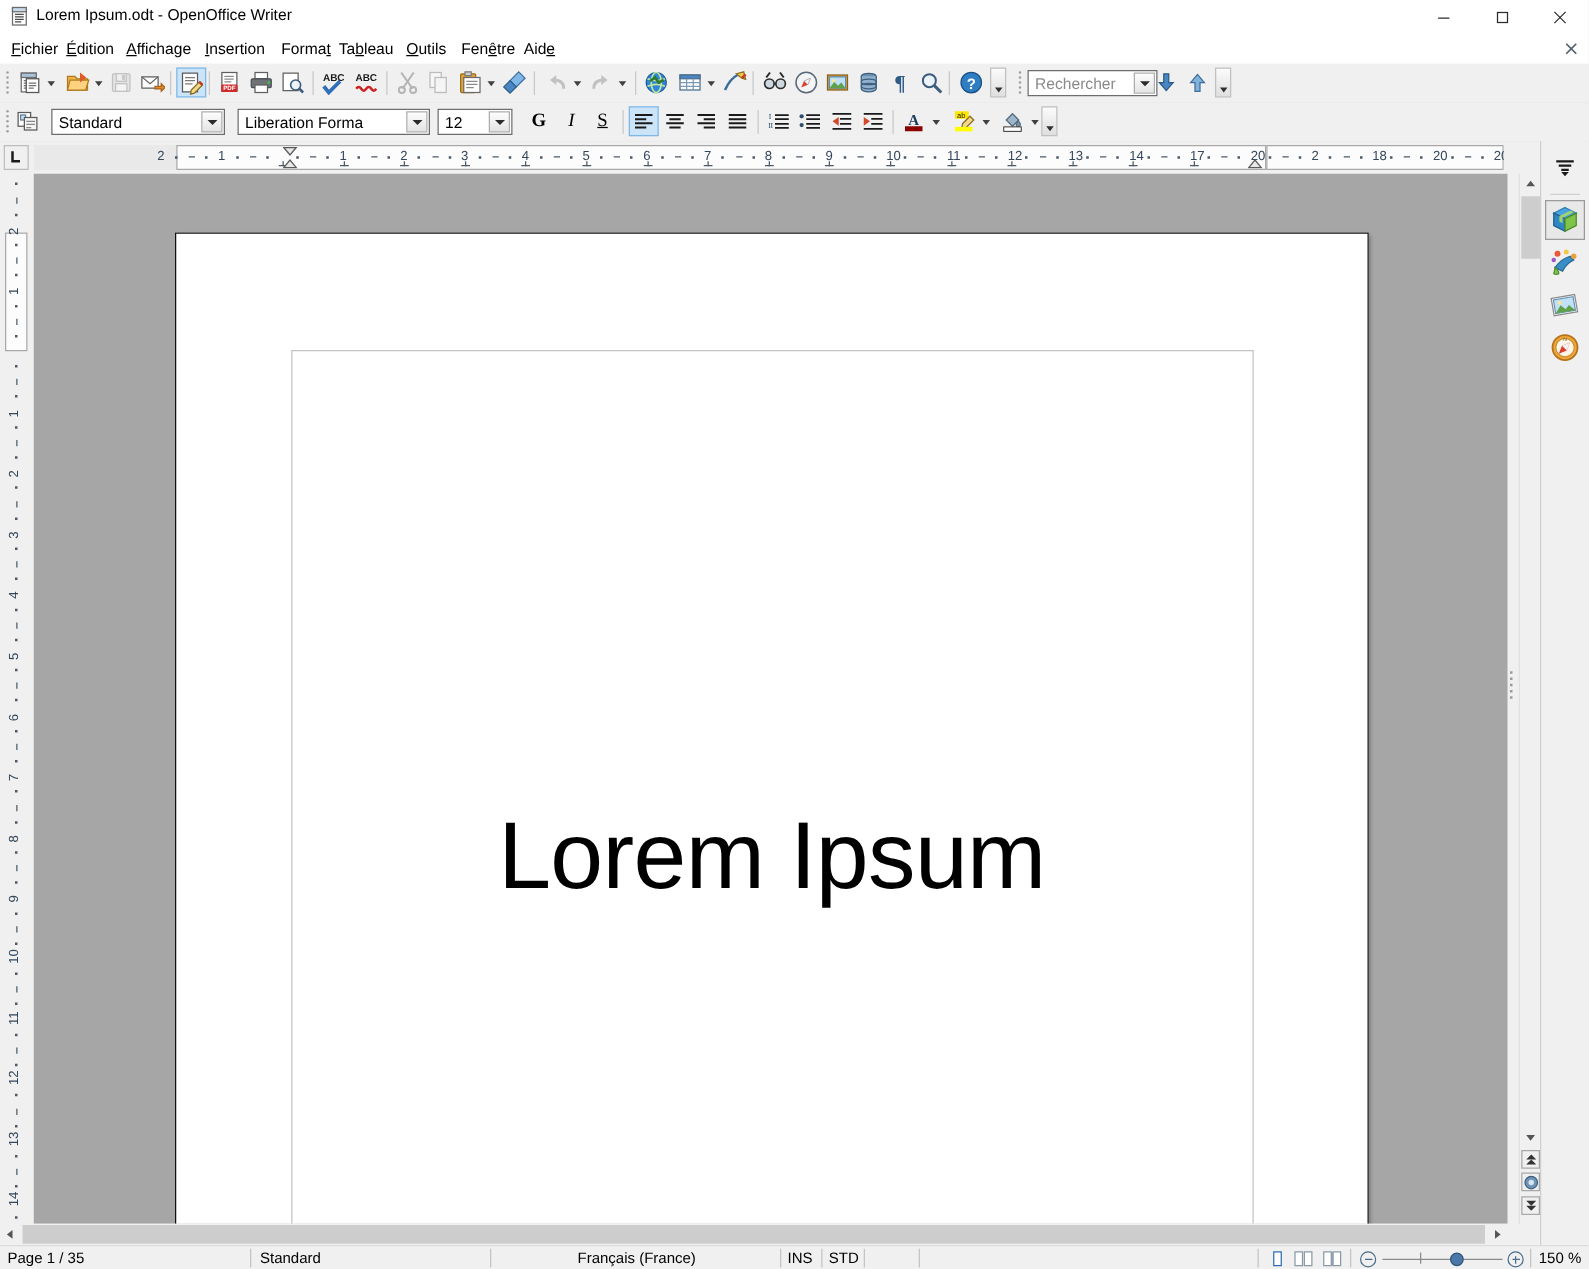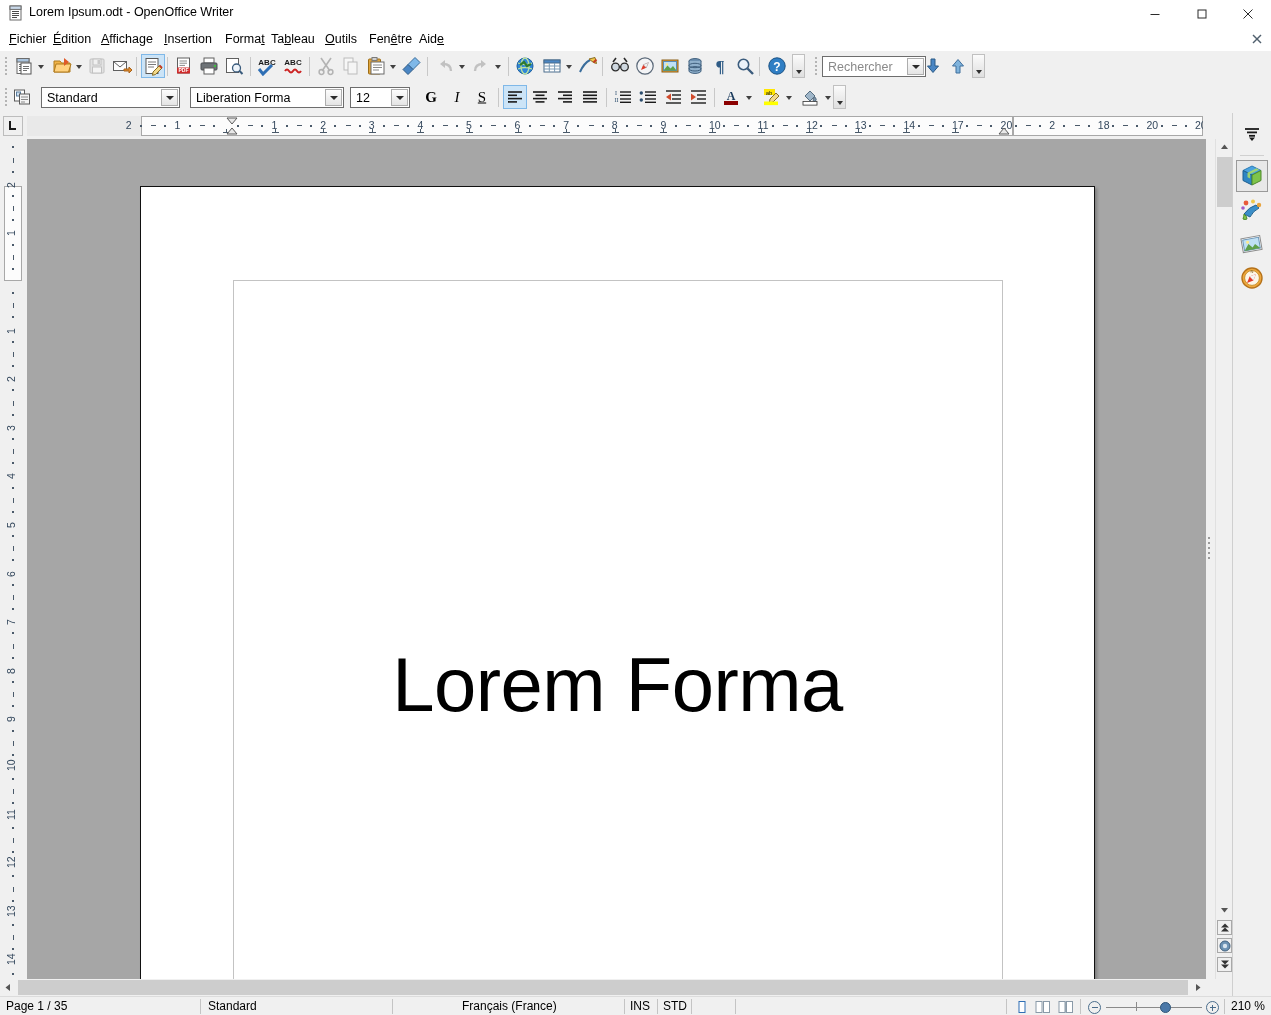--- a/index.html
+++ b/index.html
@@ -825,21 +825,21 @@
           <span class="vtick" style="height: 2px; width: 2px; top: 784.95px; left: 12px;"></span>
           <span class="vtick" style="height: 5px; width: 1px; top: 796.1px; left: 13px;"></span>
           <span class="vtick" style="height: 2px; width: 2px; top: 809.25px; left: 12px;"></span>
           <span class="vtick" style="height: 2px; width: 2px; top: 833.55px; left: 12px;"></span>
         </div>
     </div>
 
     <div class="canvas">
       <div class="page">
         <div class="textframe"></div>
-        <div class="doctitle">Lorem Forma</div>
+        <div class="doctitle">Lorem Ipsum</div>
       </div>
     </div>
 
     <div class="splitdots">
         <i></i>
         <i></i>
         <i></i>
         <i></i>
         <i></i>
       </div>
@@ -975,16 +975,16 @@
         </svg>
     </div>
     <span class="stsep" style="left:1080px"></span>
 
     <div class="zmcirc" style="left:1088px"></div>
     <div class="zmline" style="left:1106px;width:96px"></div>
     <div class="zmtick" style="left:1136px"></div>
     <div class="zmthumb" style="left:1160px"></div>
     <div class="zmcirc plus" style="left:1206px"></div>
     <span class="stsep" style="left:1224px"></span>
-    <span class="st" style="left:1231px">210 %</span>
+    <span class="st" style="left:1231px">150 %</span>
   </div>
 
 </div>
 
 </body></html>

